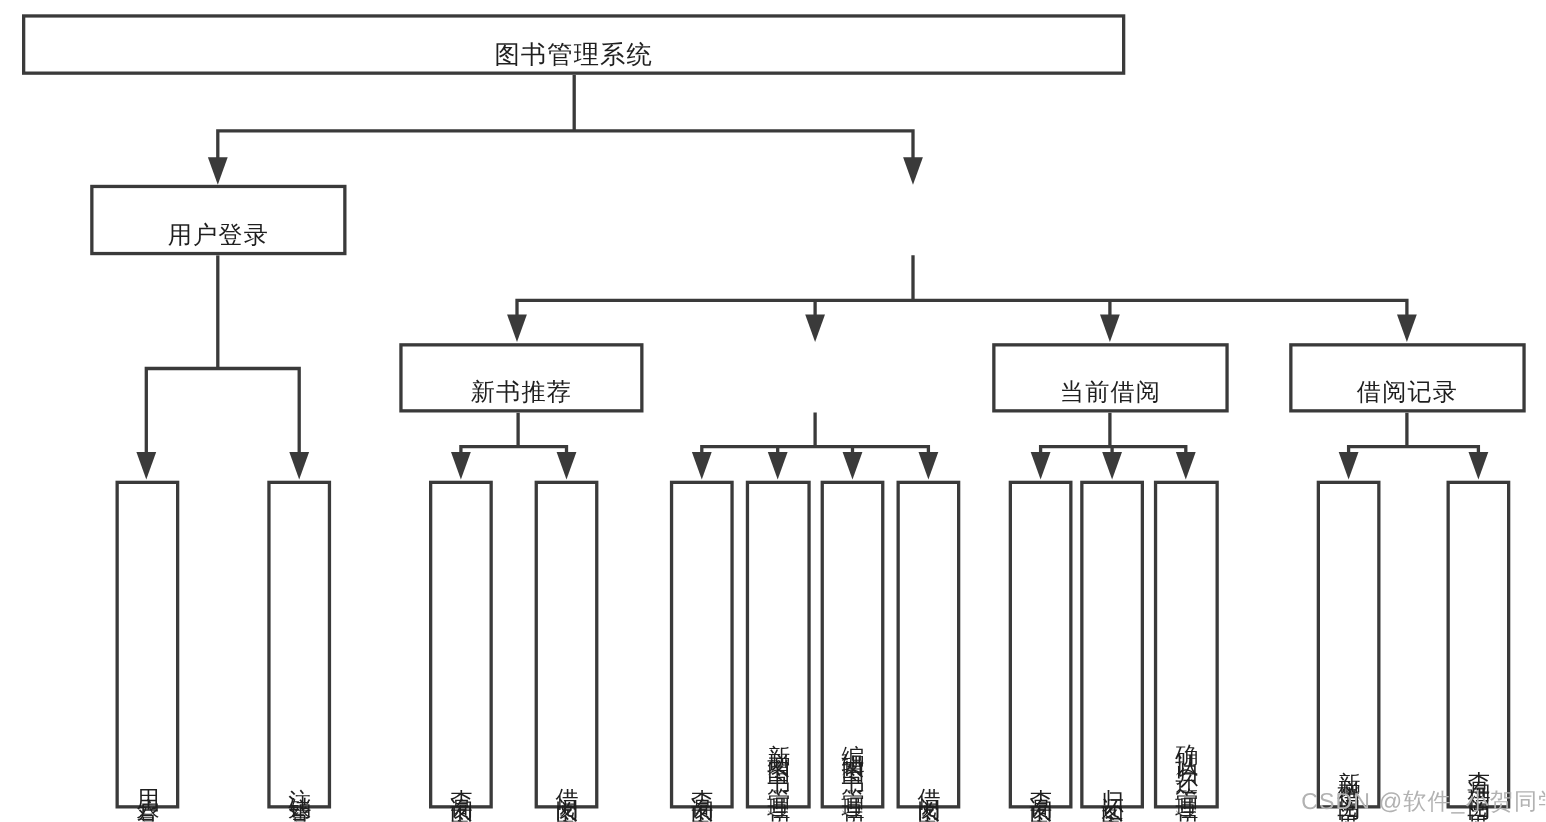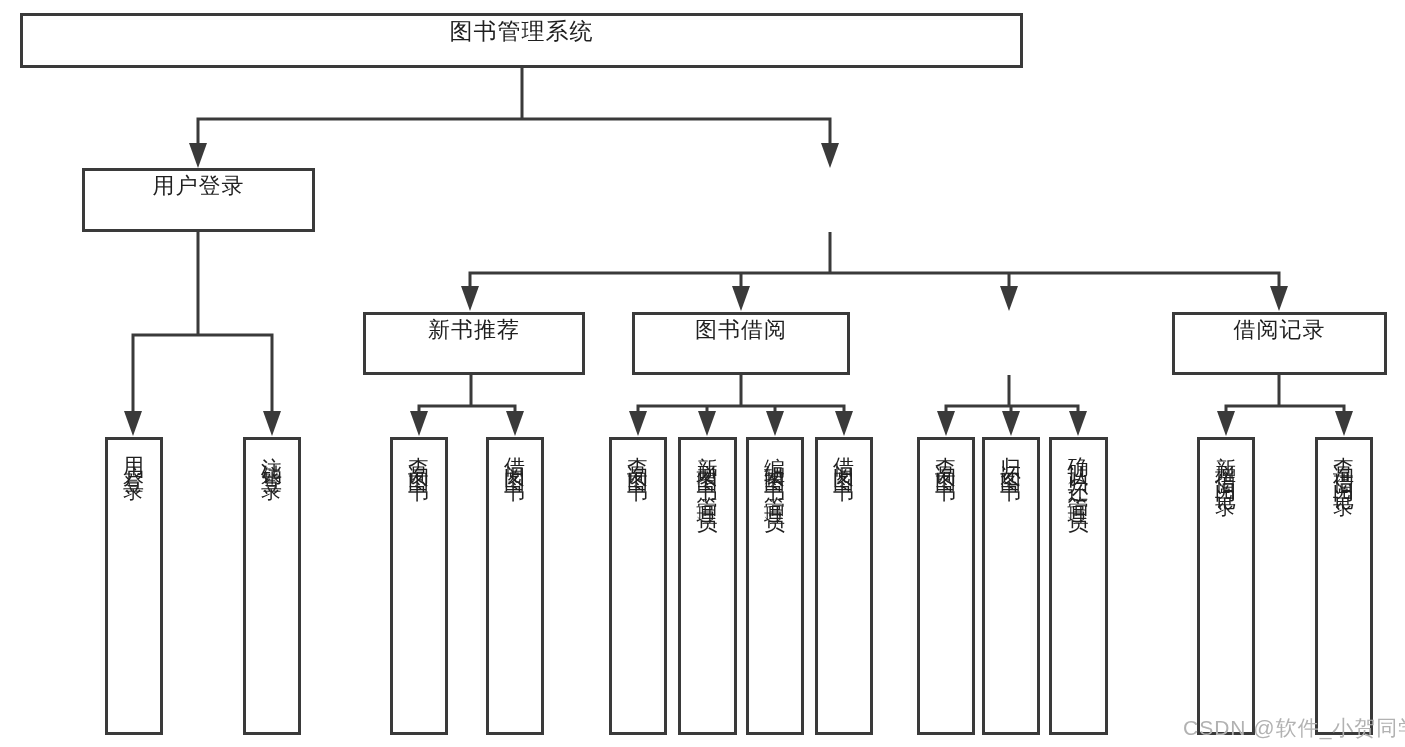--- a/index.html
+++ b/index.html
@@ -16,21 +16,21 @@
     left: 0; top: 0;
     width: 1405px; height: 747px;
     z-index: 1;
   }
   .node {
     position: absolute;
     box-sizing: border-box;
     border: 3px solid #3a3a3a;
     background: #ffffff;
     display: flex;
-    align-items: flex-start;
+    align-items: flex-end;
     justify-content: center;
     color: #1f1f1f;
     z-index: 2;
   }
   .hnode { font-size: 22px; letter-spacing: 1px; }
   .root-node { font-size: 23px; }
   .vnode .vlabel {
     writing-mode: vertical-rl;
     text-orientation: mixed;
     font-size: 21px;
@@ -119,22 +119,22 @@
     <span>图书管理系统</span>
   </div>
 
   <div class="node hnode n-login">
     <span>用户登录</span>
   </div>
 
   <div class="node hnode n-rec">
     <span>新书推荐</span>
   </div>
-  <div class="node hnode n-borrow">
-    <span>图书借阅</span>
+  <div class="node hnode n-cur">
+    <span>当前借阅</span>
   </div>
   <div class="node hnode n-hist">
     <span>借阅记录</span>
   </div>
 
   <div class="node vnode leaf lf-a1">
     <span class="vlabel">用户登录</span>
   </div>
   <div class="node vnode leaf lf-a2">
     <span class="vlabel">注销登录</span>

